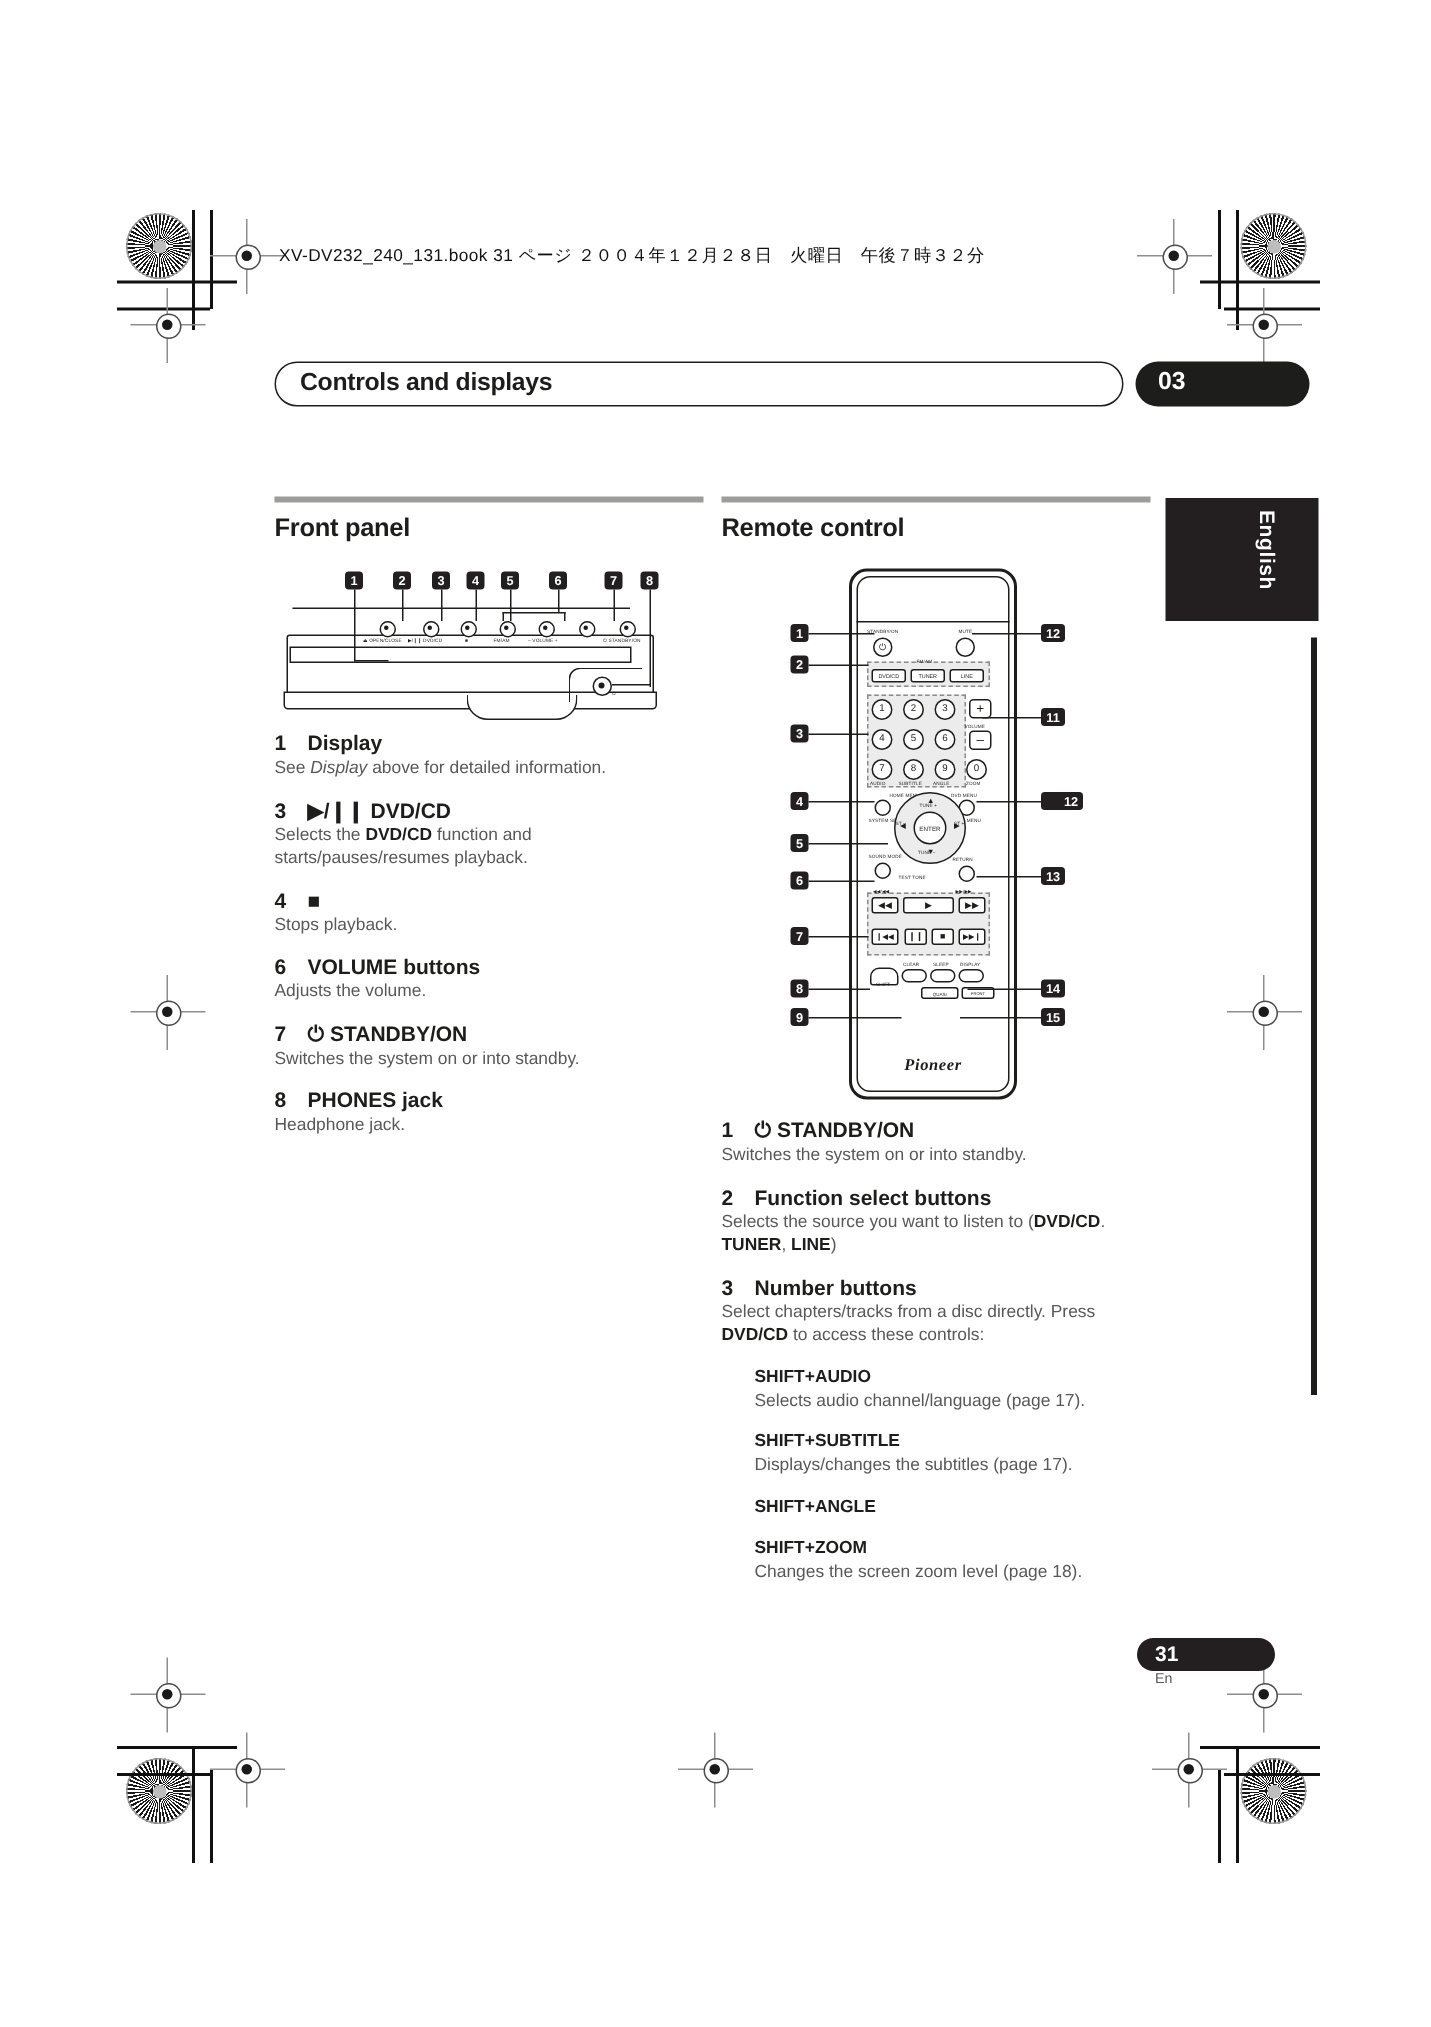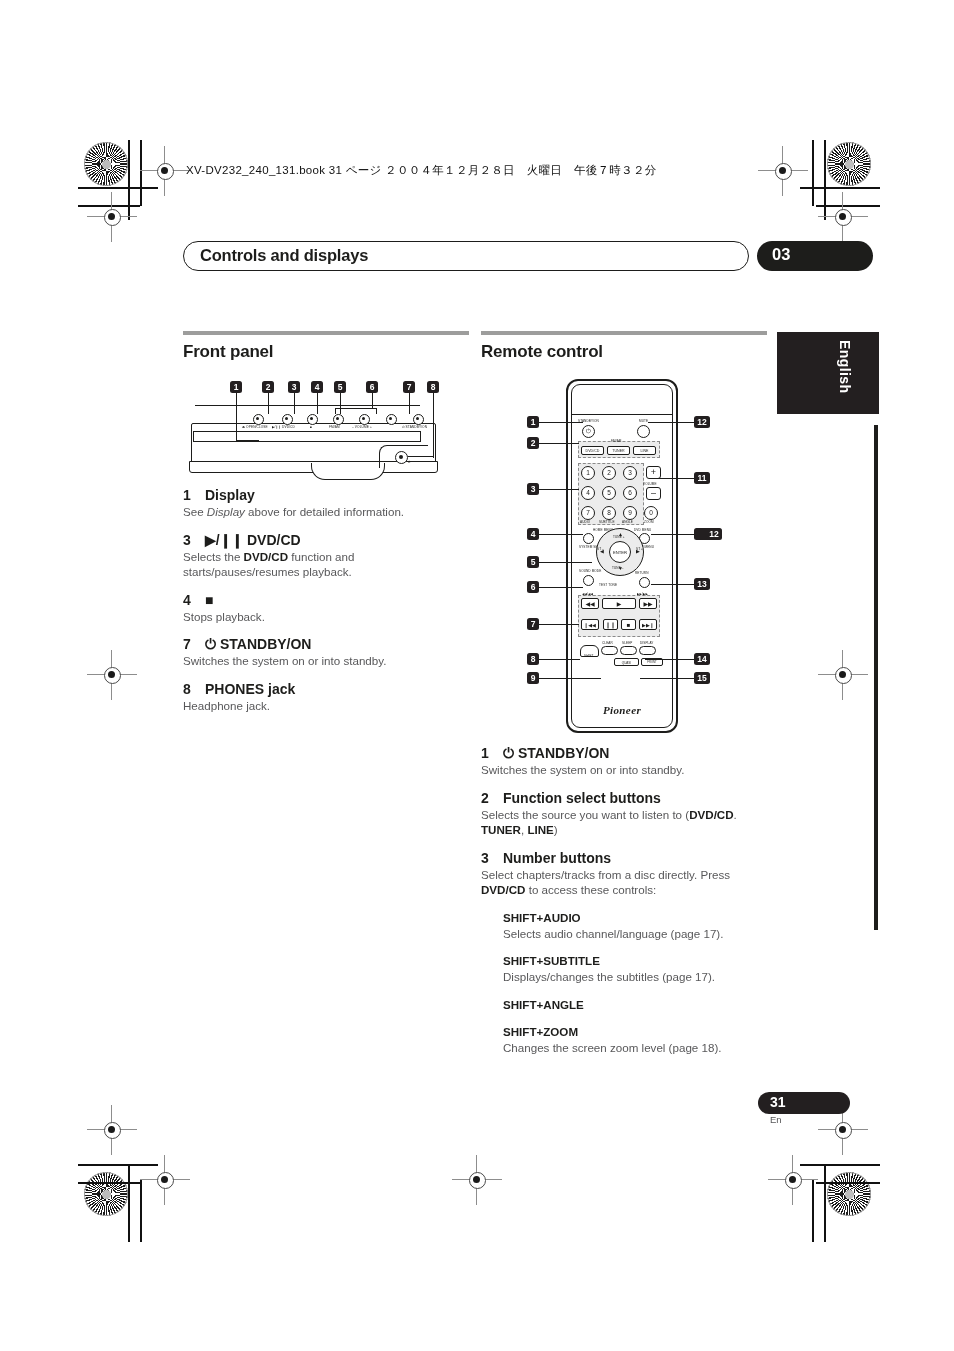--- a/index.html
+++ b/index.html
@@ -685,20 +685,26 @@
       <div class="item-head">
         <span class="n">3</span><span>▶/❙❙ DVD/CD</span>
       </div>
       <div class="item-body">Selects the <b>DVD/CD</b> function and starts/pauses/resumes playback.</div>
     </div>
     <div class="item">
       <div class="item-head">
         <span class="n">4</span><span>■</span>
       </div>
       <div class="item-body">Stops playback.</div>
+    </div>
+    <div class="item">
+      <div class="item-head">
+        <span class="n">6</span><span>VOLUME buttons</span>
+      </div>
+      <div class="item-body">Adjusts the volume.</div>
     </div>
     <div class="item">
       <div class="item-head">
         <span class="n">7</span><span>⏻ STANDBY/ON</span>
       </div>
       <div class="item-body">Switches the system on or into standby.</div>
     </div>
     <div class="item">
       <div class="item-head">
         <span class="n">8</span><span>PHONES jack</span>

